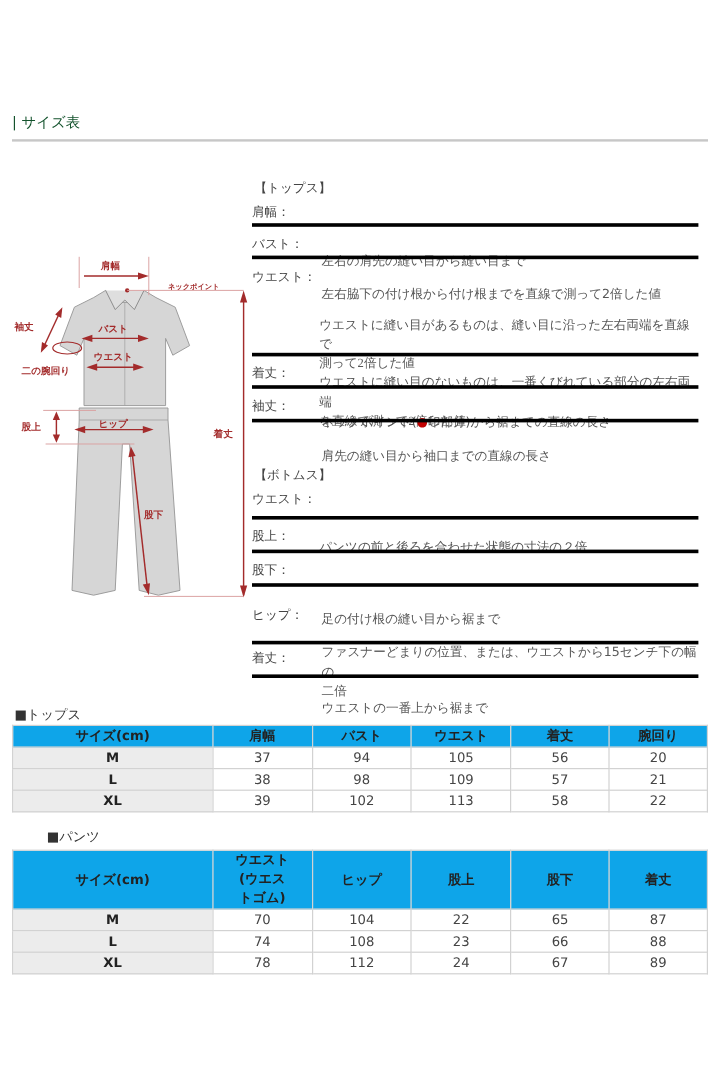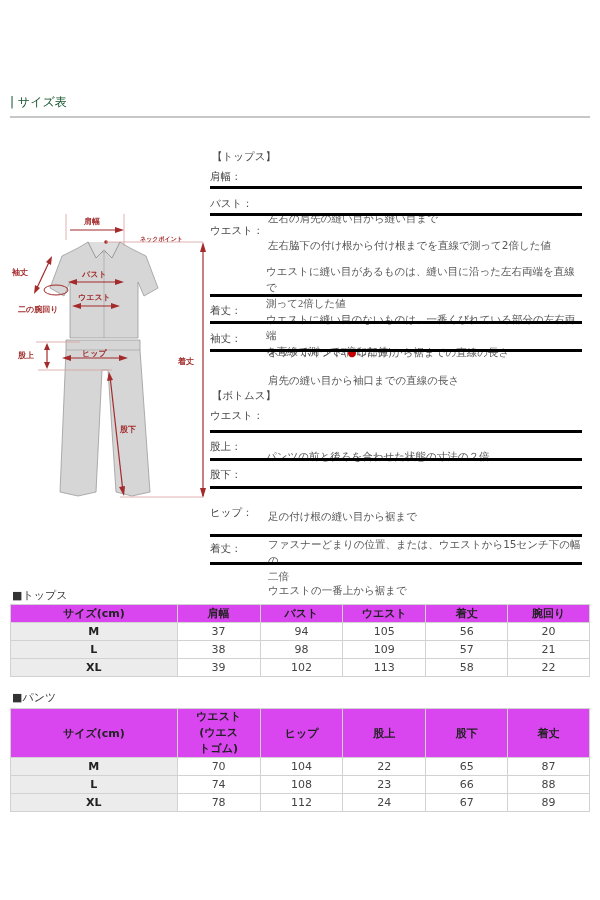--- a/index.html
+++ b/index.html
@@ -17,21 +17,21 @@
   .row { position:absolute; left:210px; width:372px; border-bottom:3px solid #000000; }
   .row .k { position:absolute; left:0; top:0; font-size:10.5px; color:#444; }
   .row .v { position:absolute; left:58px; top:0; right:0; font-size:10.5px; line-height:16px; color:#555;margin-top:40px; }
   .row .v.tight { left:56px;font-family:Liberation Serif, serif; }
   .dot { color:#c00000; }
 
   
   .tbl-label { position:absolute; left:12px; font-size:11px; color:#333; }
   table.size { position:absolute; left:10px; width:580px; border-collapse:collapse; font-size:11px; }
   table.size th, table.size td { border:1px solid #d2d2d2; text-align:center; padding:0; }
-  table.size thead th { background:#d946ef; font-weight:bold; color:#222; }
+  table.size thead th { background:#0ea5e9; font-weight:bold; color:#222; }
   table.size tbody th { background:#ececec; font-weight:bold; color:#222; }
   table.size td { background:#fff; color:#444; }
 </style>
 </head>
 <body>
 
 <div class="title">| サイズ表</div>
 <div class="title-rule"></div>
 
 <div class="diagram">
@@ -194,21 +194,21 @@
       <th>XL</th>
       <td>39</td>
       <td>102</td>
       <td>113</td>
       <td>58</td>
       <td>22</td>
     </tr>
   </tbody>
 </table>
 
-<div class="tbl-label" style="top:690px;">■パンツ</div>
+<div class="tbl-label" style="top:690px;margin-left:27px;">■パンツ</div>
 <table class="size" style="top:708px;">
   <colgroup>
     <col style="width:167px">
       <col style="width:83px">
       <col style="width:83px">
       <col style="width:83px">
       <col style="width:82px">
       <col style="width:82px">
   </colgroup>
   <thead>

